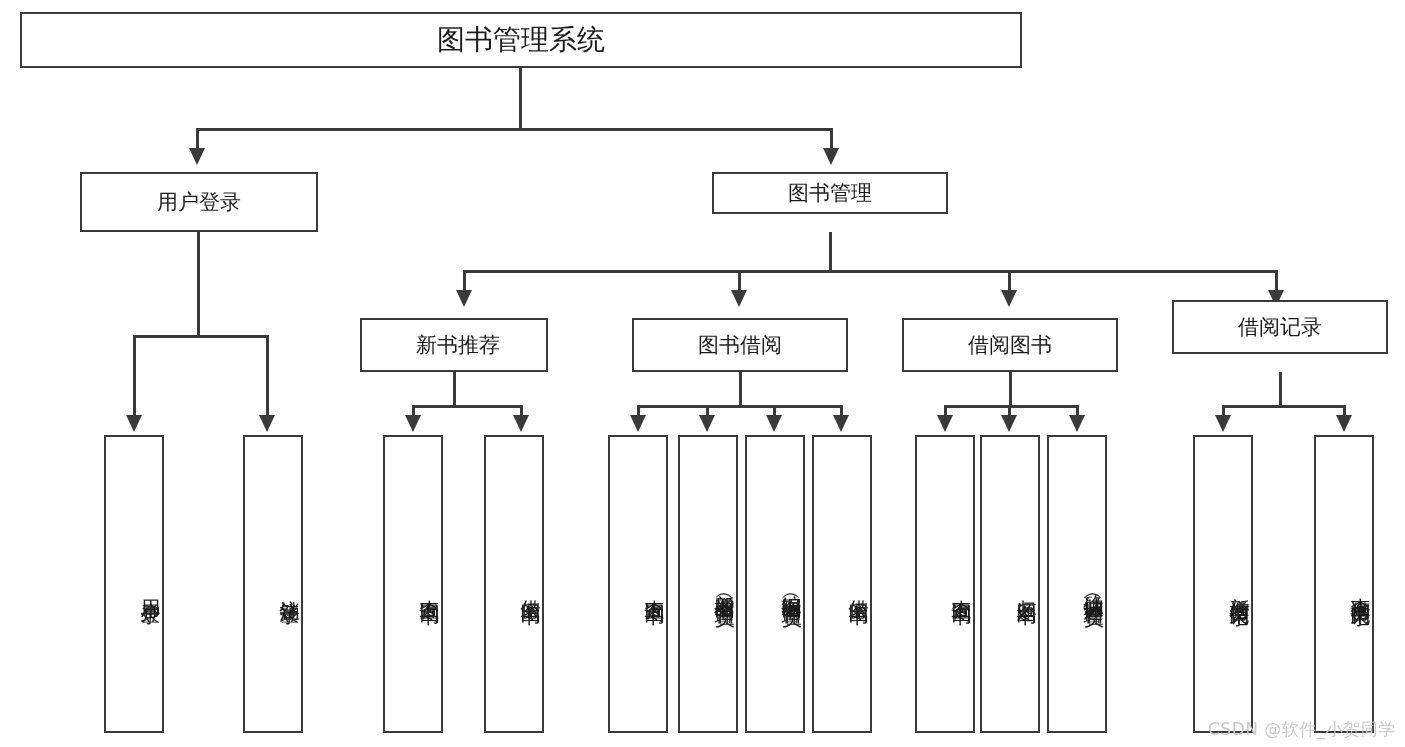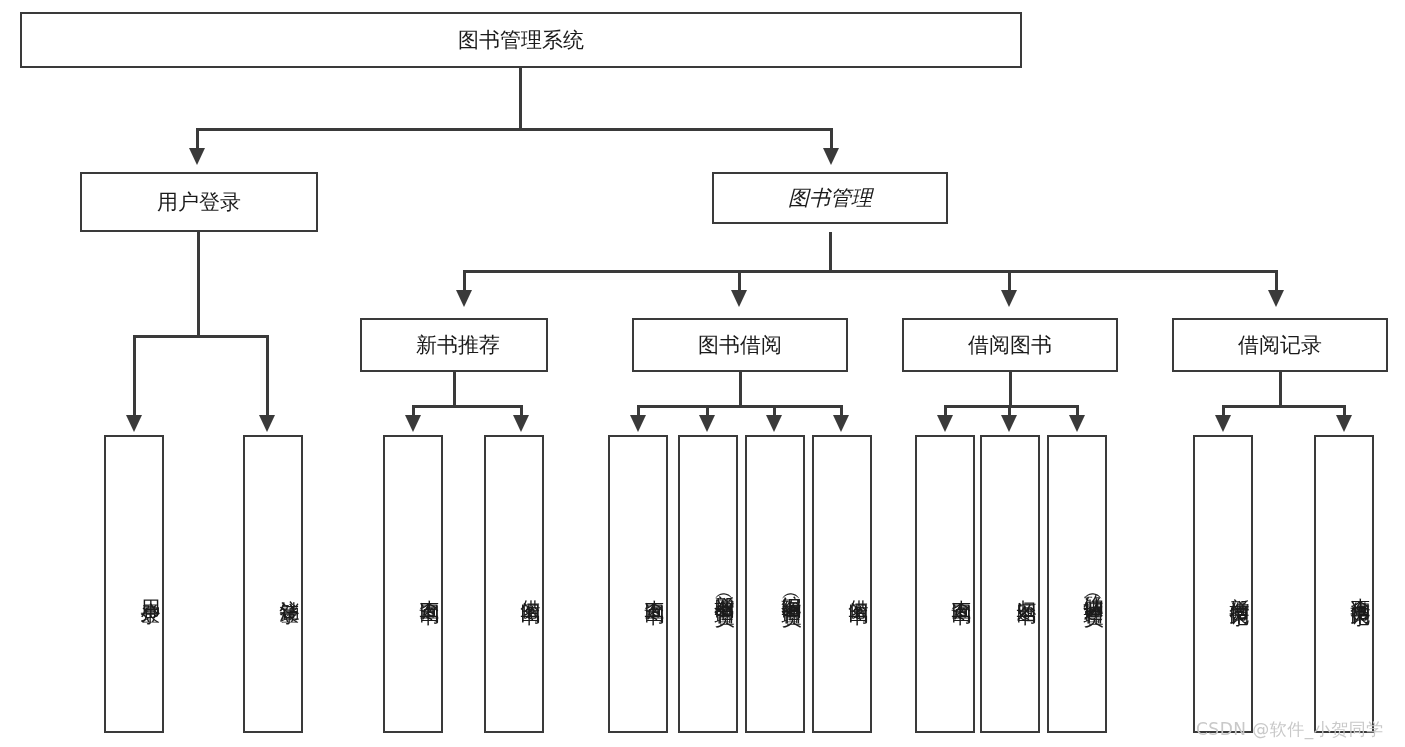--- a/index.html
+++ b/index.html
@@ -23,21 +23,21 @@
     display: flex;
     align-items: center;
     justify-content: center;
     color: #1b1b1b;
     line-height: 1.18;
   }
   .node.h {
     font-size: 21px;
   }
   .node.root {
-    font-size: 21px;
+    font-size: 28px;
   }
   .node.leaf {
     writing-mode: vertical-rl;
     text-orientation: upright;
     font-size: 20px;
     letter-spacing: 2px;
     padding-top: 8px;
     align-items: flex-start;
     justify-content: center;
     white-space: nowrap;
@@ -58,20 +58,21 @@
     border-left: 8px solid transparent;
     border-right: 8px solid transparent;
     border-top: 17px solid #3a3a3a;
   }
   .watermark {
     position: absolute;
     color: #c9c9c9;
     font-size: 17px;
     letter-spacing: 0.5px;
     white-space: nowrap;
+    margin-left: 12px;
   }
 </style>
 </head>
 <body>
 
 <div id="canvas">
 
   <div class="node root" style="left:20px; top:12px; width:1002px; height:56px;">
     <span class="lbl">图书管理系统</span>
   </div>
@@ -80,21 +81,21 @@
   <div class="edge h" style="left:196px; top:128px; width:637px; height:2.5px;"></div>
   <div class="edge v" style="left:196px; top:128px; width:2.5px; height:22px;"></div>
   <div class="edge v" style="left:830px; top:128px; width:2.5px; height:22px;"></div>
   <div class="arrow" style="left:189px; top:148px;"></div>
   <div class="arrow" style="left:823px; top:148px;"></div>
 
   <div class="node h" style="left:80px; top:172px; width:238px; height:60px;">
     <span class="lbl">用户登录</span>
   </div>
 
-  <div class="node h" style="left:712px; top:172px; width:236px; height:52px;font-style:italic;">
+  <div class="node h" style="left:712px; top:172px; width:236px; height:42px;">
     <span class="lbl">图书管理</span>
   </div>
 
   <div class="edge v" style="left:197px; top:232px; width:2.5px; height:105px;"></div>
   <div class="edge h" style="left:133px; top:335px; width:135px; height:2.5px;"></div>
   <div class="edge v" style="left:133px; top:335px; width:2.5px; height:82px;"></div>
   <div class="edge v" style="left:266px; top:335px; width:2.5px; height:82px;"></div>
   <div class="arrow" style="left:126px; top:415px;"></div>
   <div class="arrow" style="left:259px; top:415px;"></div>
 
@@ -111,21 +112,21 @@
 
   <div class="node h" style="left:360px; top:318px; width:188px; height:54px;padding-left:8px;">
     <span class="lbl">新书推荐</span>
   </div>
   <div class="node h" style="left:632px; top:318px; width:216px; height:54px;">
     <span class="lbl">图书借阅</span>
   </div>
   <div class="node h" style="left:902px; top:318px; width:216px; height:54px;">
     <span class="lbl">借阅图书</span>
   </div>
-  <div class="node h" style="left:1172px; top:318px; width:216px; height:54px;">
+  <div class="node h" style="left:1172px; top:300px; width:216px; height:54px;">
     <span class="lbl">借阅记录</span>
   </div>
 
   <div class="edge v" style="left:453px; top:372px; width:2.5px; height:35px;"></div>
   <div class="edge h" style="left:412px; top:405px; width:110px; height:2.5px;"></div>
   <div class="edge v" style="left:412px; top:405px; width:2.5px; height:12px;"></div>
   <div class="edge v" style="left:520px; top:405px; width:2.5px; height:12px;"></div>
   <div class="arrow" style="left:405px; top:415px;"></div>
   <div class="arrow" style="left:513px; top:415px;"></div>
 

